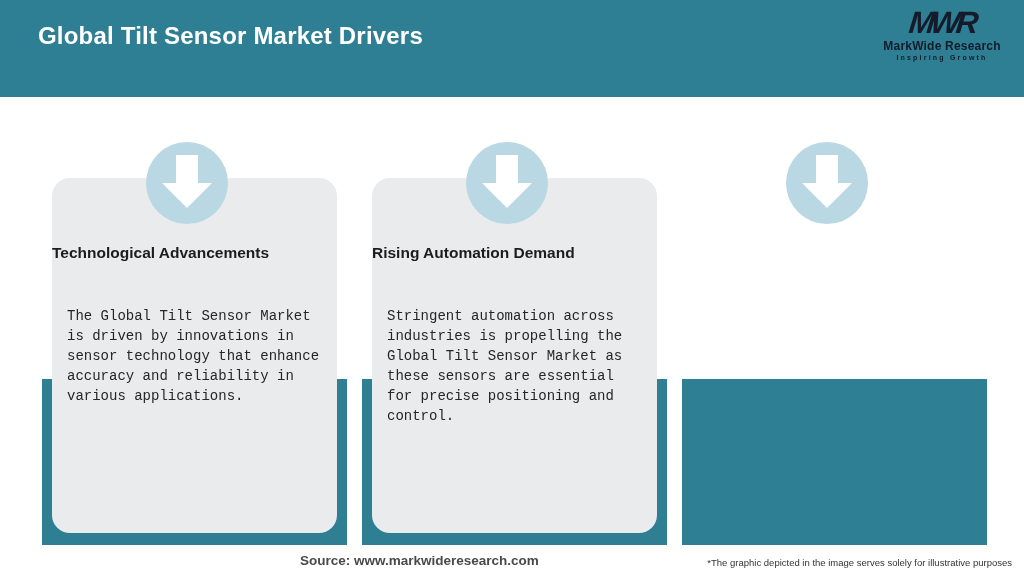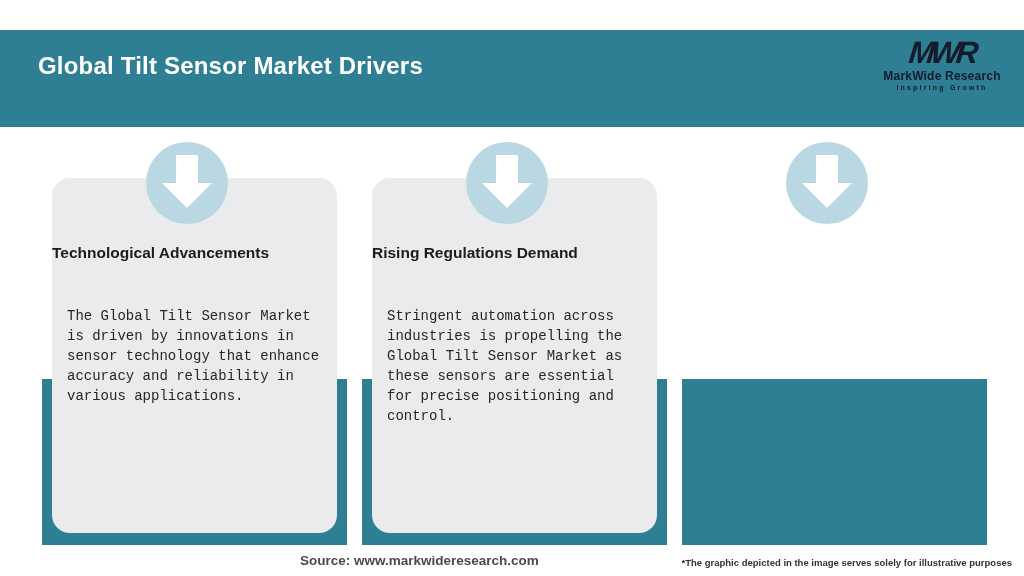--- a/index.html
+++ b/index.html
@@ -14,21 +14,20 @@
   *{margin:0;padding:0;box-sizing:border-box;}
   html,body{background:#ffffff;}
   body{font-family:"Liberation Sans","DejaVu Sans",sans-serif;}
   .stage{
     position:relative;width:1024px;height:576px;background:#ffffff;overflow:hidden;
   }
   
   .header{
     position:absolute;left:0;top:0;width:1024px;height:97px;
     background:var(--teal);
-    margin-top:30px;
   }
   .page-title{
     position:absolute;left:38px;top:22px;
     color:#ffffff;font-size:24px;font-weight:bold;letter-spacing:.2px;
   }
   .logo{
     position:absolute;right:22px;top:7px;width:120px;text-align:center;
     color:var(--logo-navy);line-height:1;
   }
   .logo-monogram{
@@ -63,21 +62,21 @@
     background:var(--circle-bg);display:flex;align-items:center;justify-content:center;
   }
   .circle svg{display:block;}
   
   .source-text{
     position:absolute;left:300px;top:553px;width:420px;text-align:left;
     font-size:13.5px;font-weight:bold;color:var(--muted-ink);
   }
   .disclaimer-text{
     position:absolute;right:12px;top:557px;
-    font-size:9.5px;font-weight:700;color:#333333;
+    font-size:9.5px;font-weight:400;color:#333333;
   }
 </style>
 </head>
 <body>
 
 <div class="stage">
 
   <div class="header">
     <div class="page-title">Global Tilt Sensor Market Drivers</div>
     <div class="logo">
@@ -96,21 +95,21 @@
     <div class="circle">
       <svg width="82" height="82" viewBox="0 0 82 82" aria-hidden="true">
         <polygon points="30,13 52,13 52,41 66,41 41,66 16,41 30,41" fill="#ffffff"></polygon>
       </svg>
     </div>
   </div>
 
   <div class="card-slot slot-2">
     <div class="card-backing"></div>
     <div class="card">
-      <div class="card-title">Rising Regulations Demand</div>
+      <div class="card-title">Rising Automation Demand</div>
       <div class="card-body">Stringent automation across industries is propelling the Global Tilt Sensor Market as these sensors are essential for precise positioning and control.</div>
     </div>
     <div class="circle">
       <svg width="82" height="82" viewBox="0 0 82 82" aria-hidden="true">
         <polygon points="30,13 52,13 52,41 66,41 41,66 16,41 30,41" fill="#ffffff"></polygon>
       </svg>
     </div>
   </div>
 
   <div class="card-slot slot-3">

